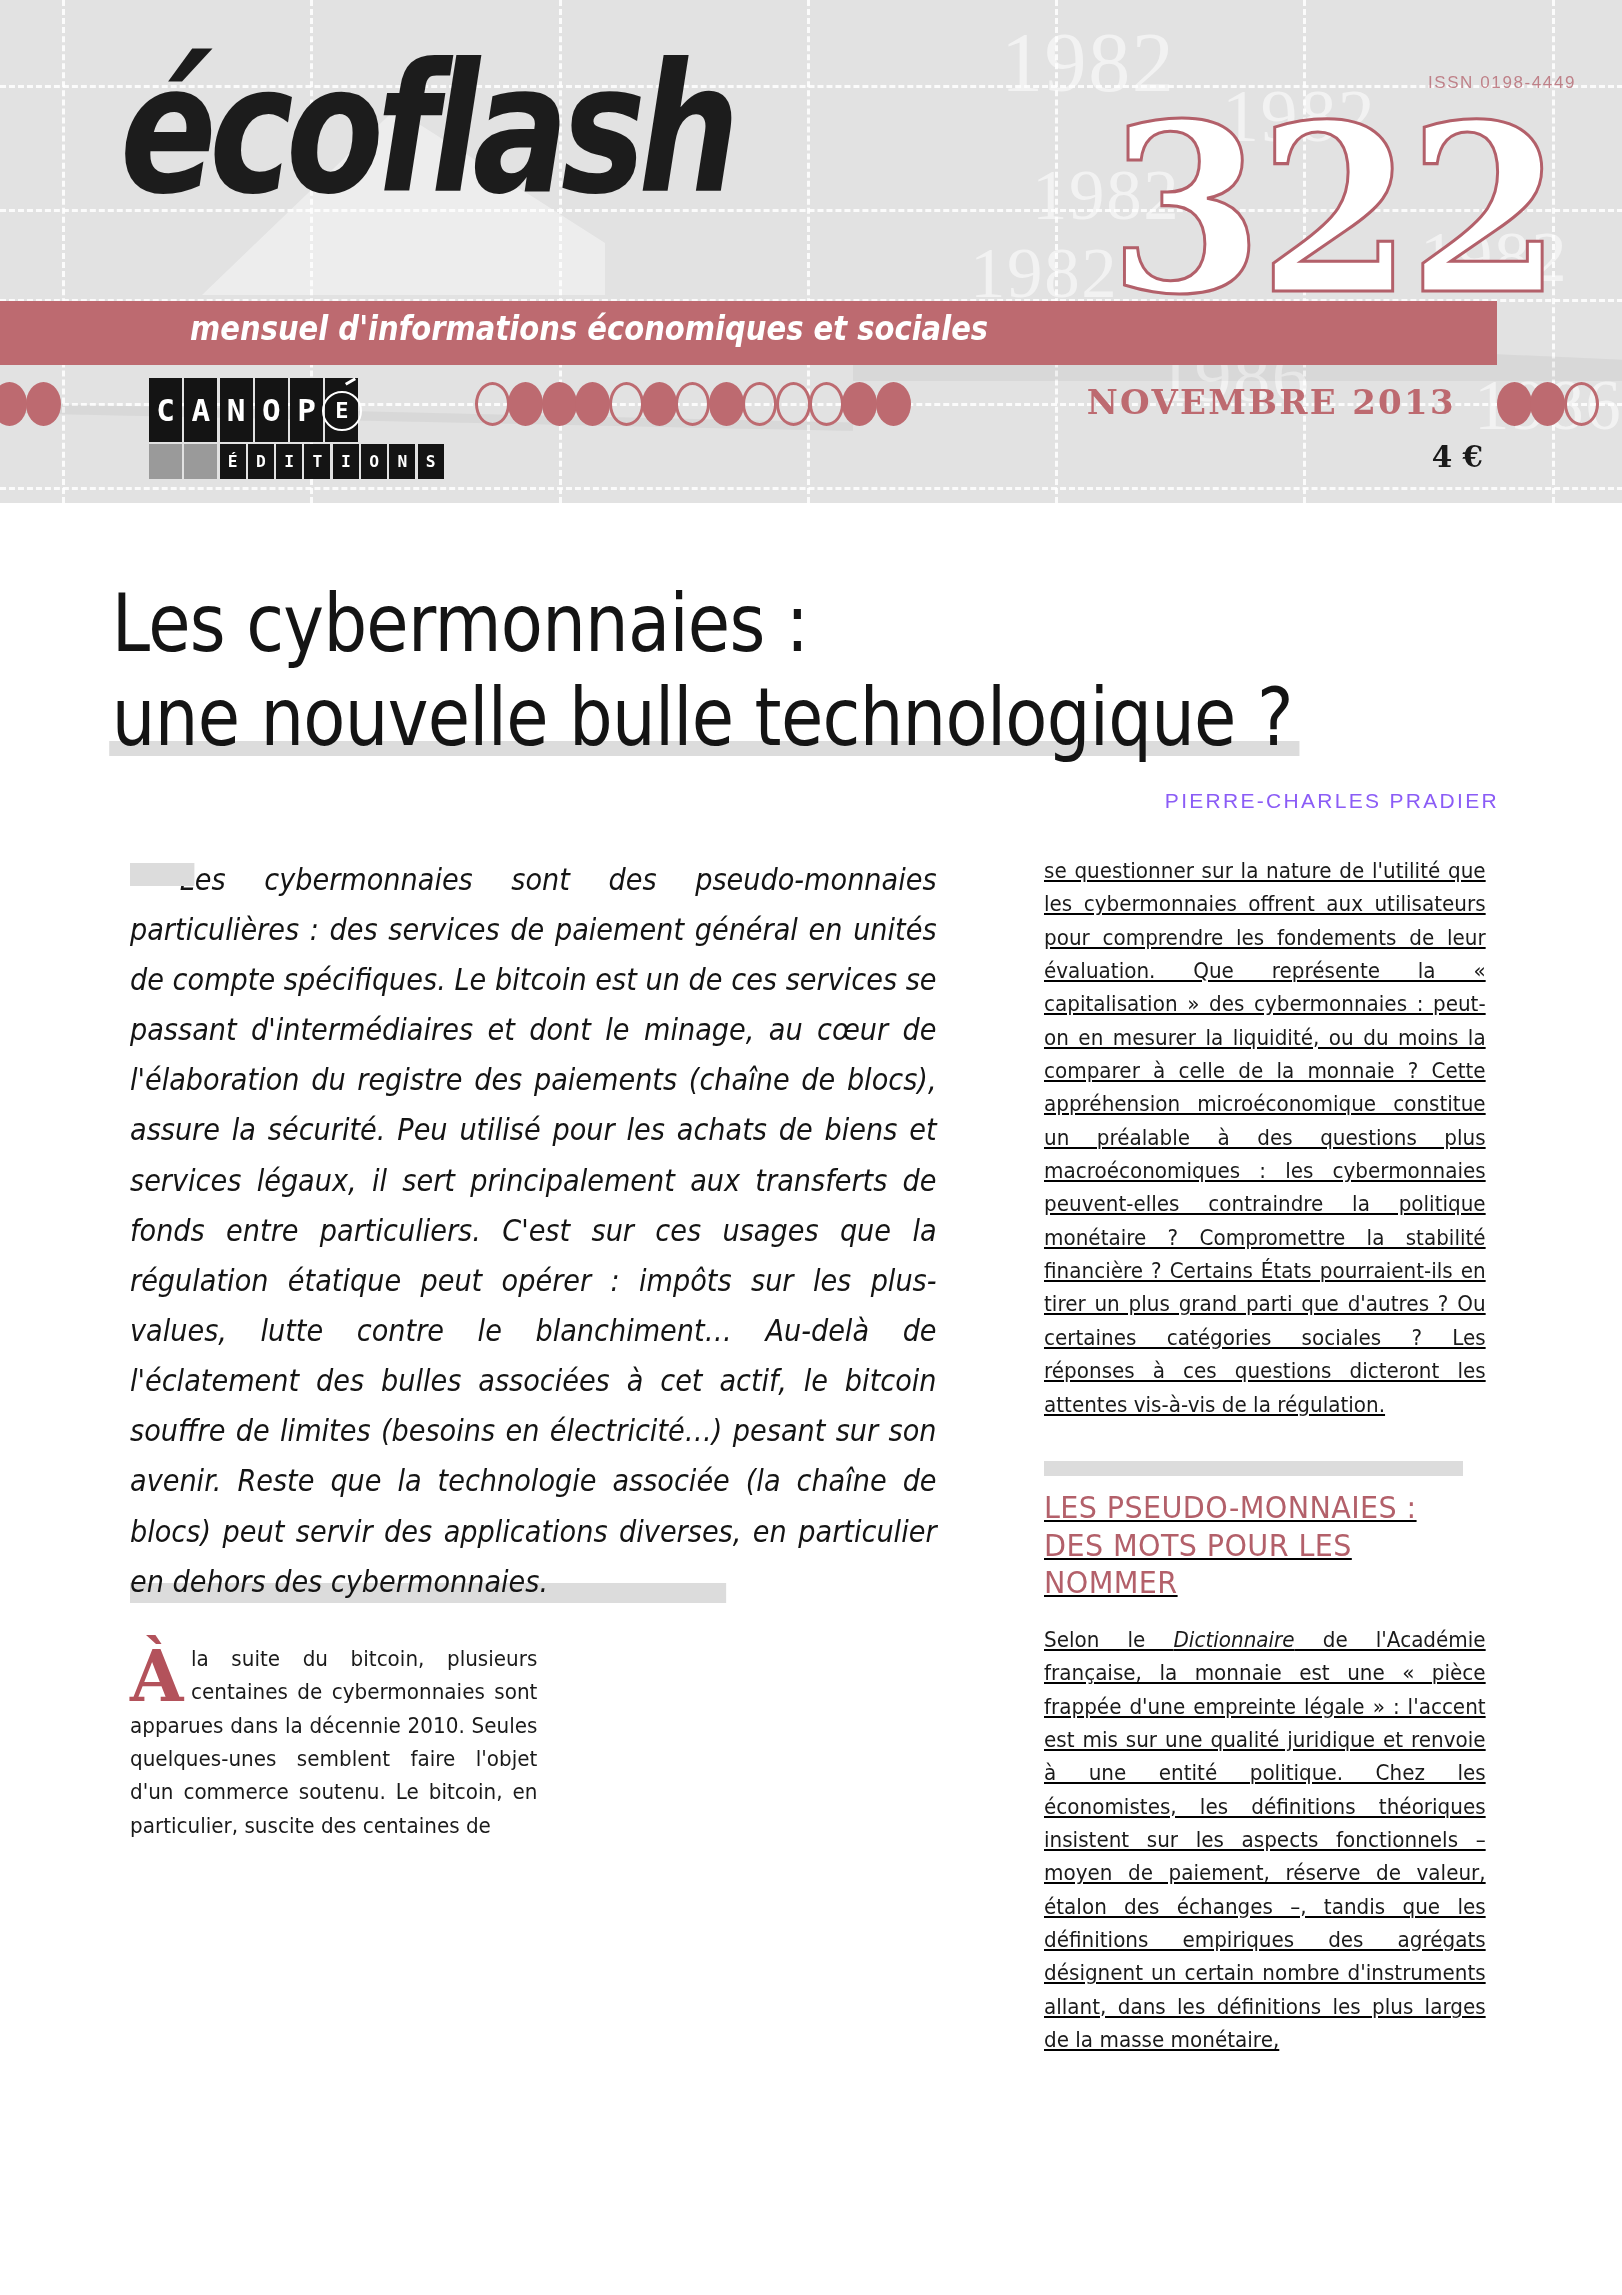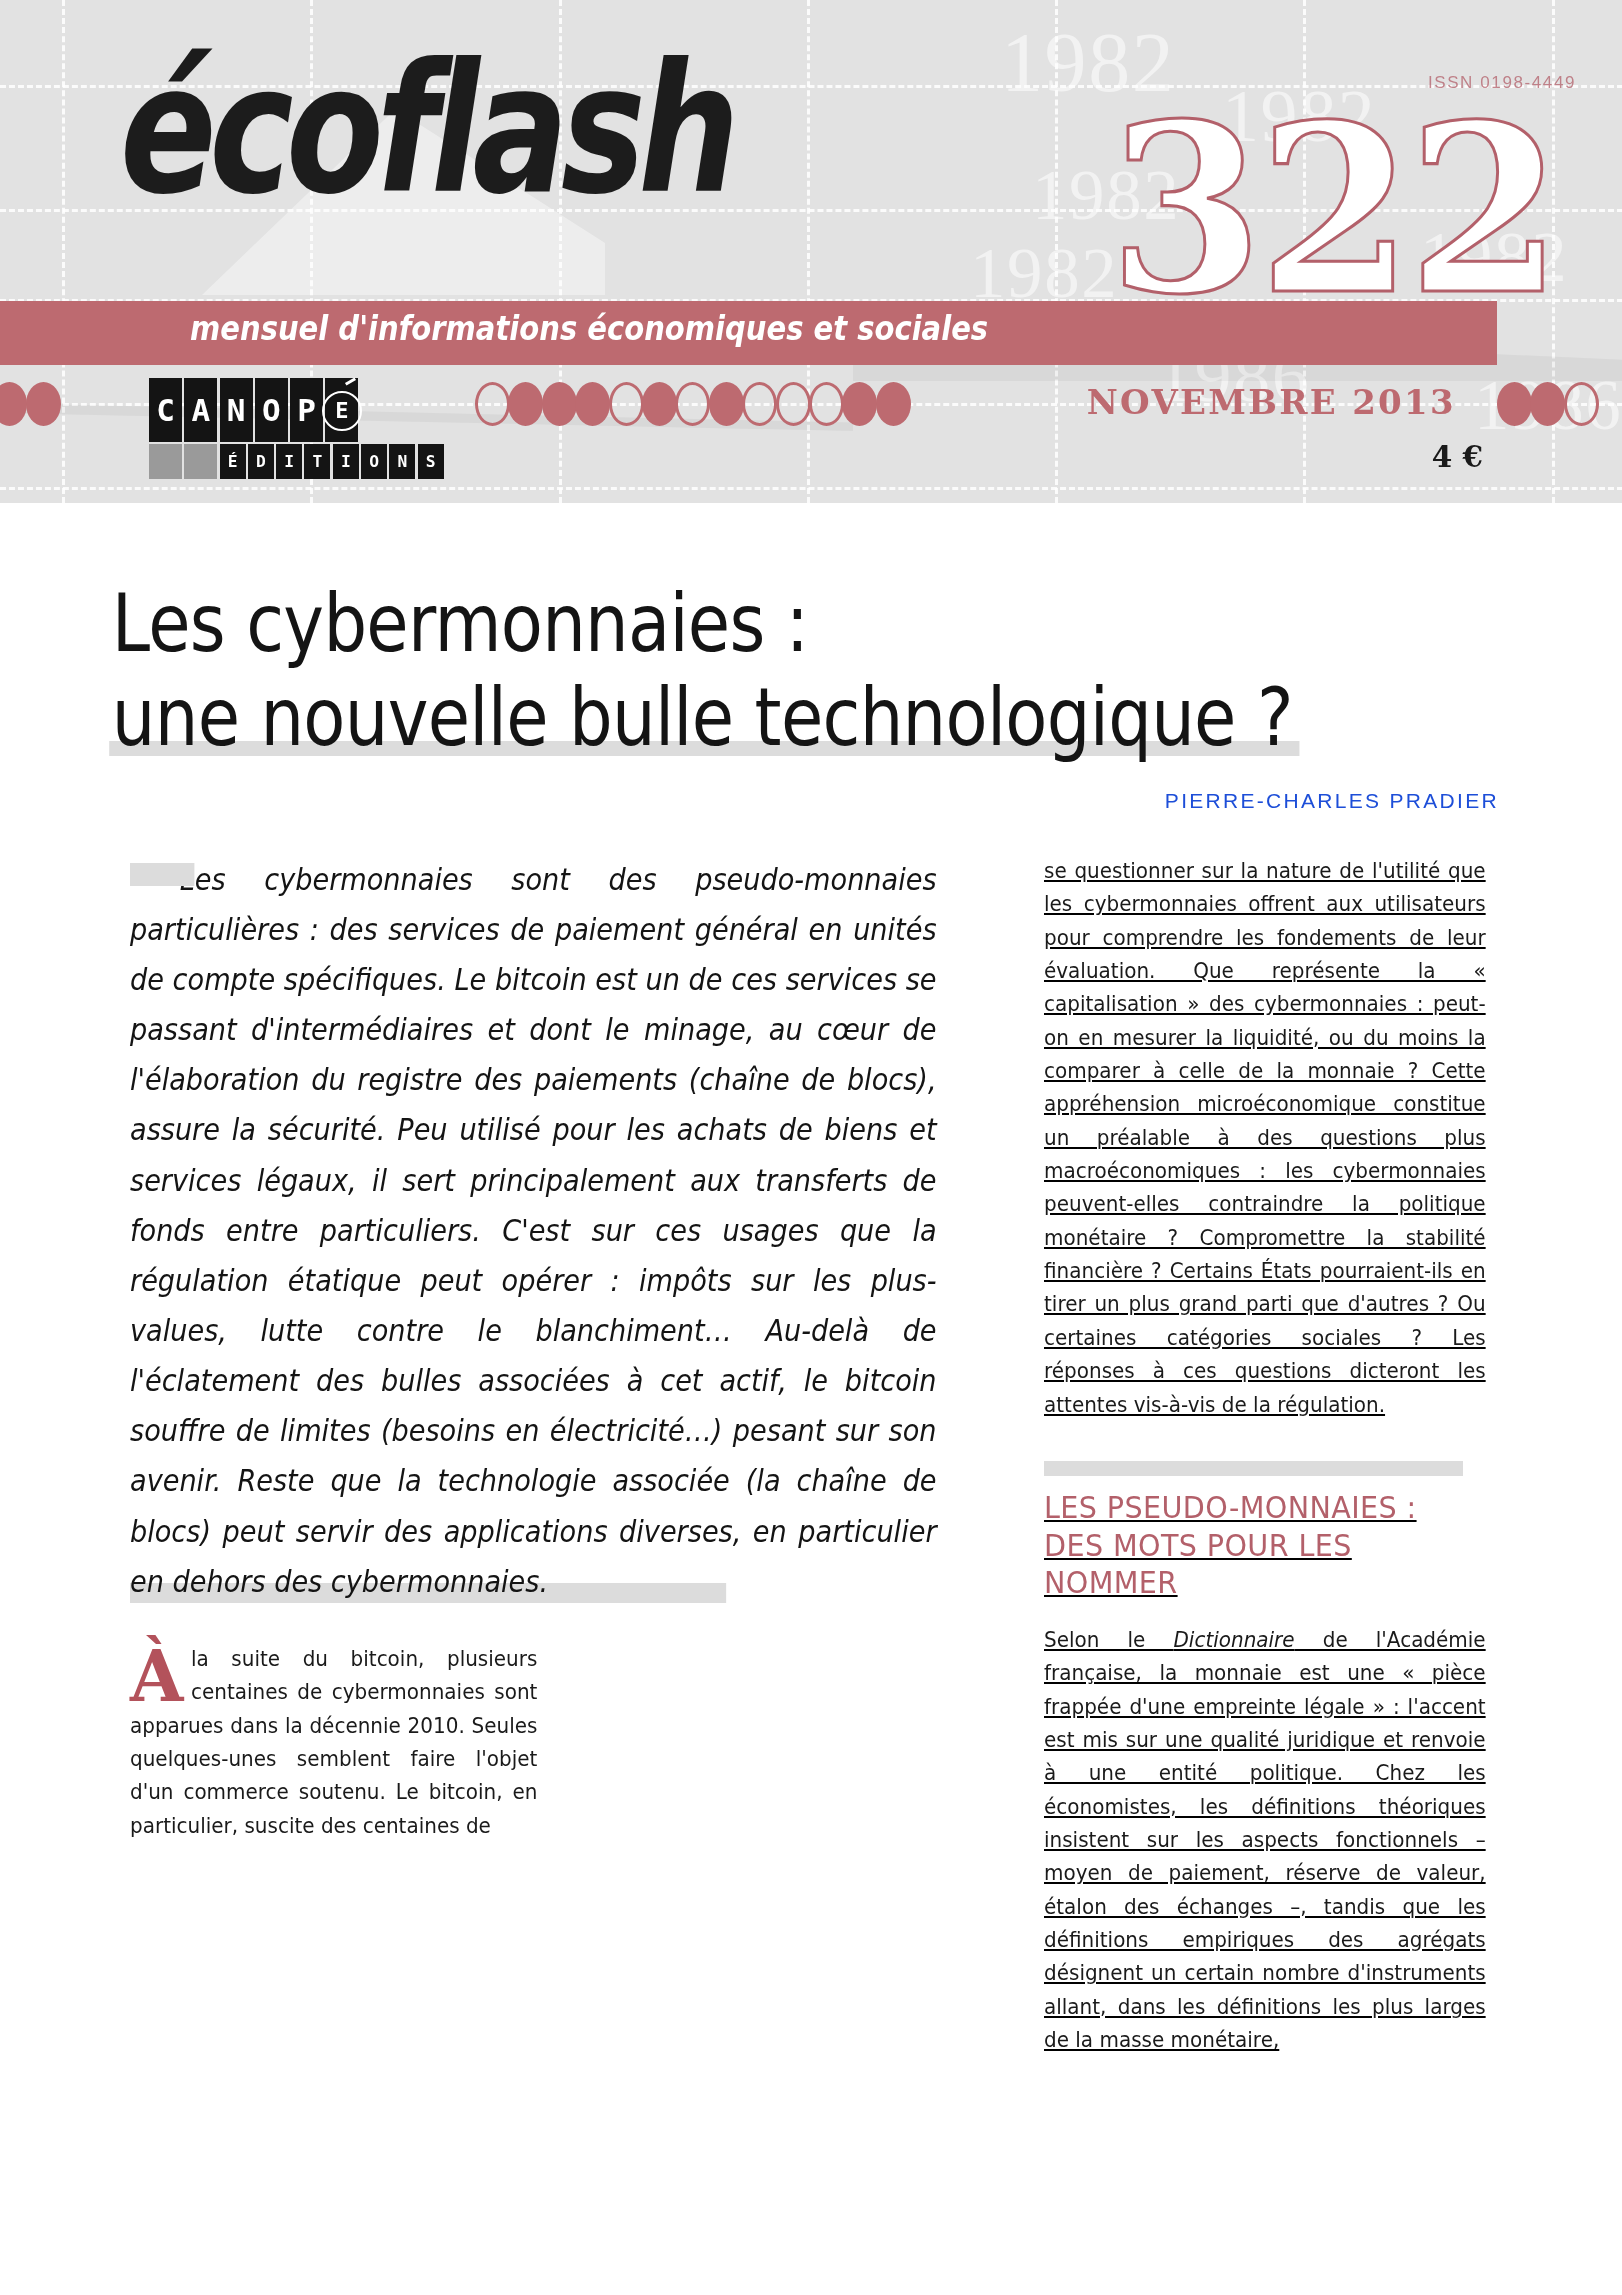--- a/index.html
+++ b/index.html
@@ -262,21 +262,21 @@
     height: 15.5px;
     background: #dcdcdc;
     z-index: -1;
   }
   .byline {
     text-align: right;
     padding: 23px 124px 0 17px;
     font-family: "Liberation Sans", sans-serif;
     font-size: 21px;
     letter-spacing: 2.3px;
-    color: #1d4ed8;
+    color: #8b5cf6;
   }
 
   .columns {
     position: relative;
     margin-top: 42px;
     padding: 0 124px 0 130px;
     display: flex;
     gap: 37px;
   }
   .col-left { width: 878px; }

